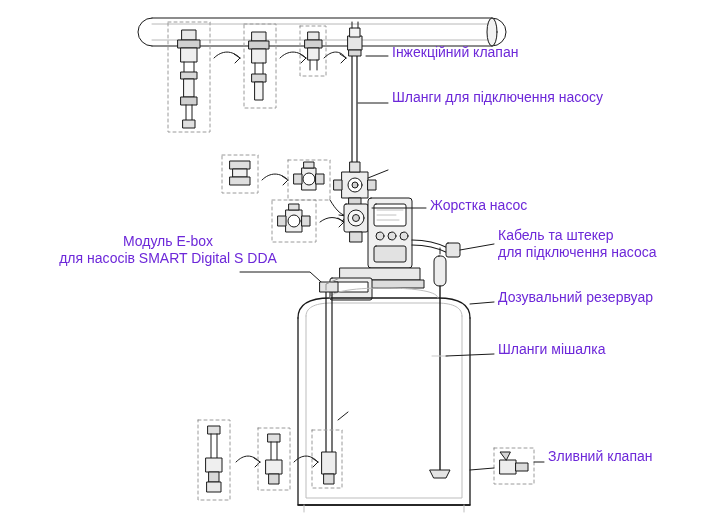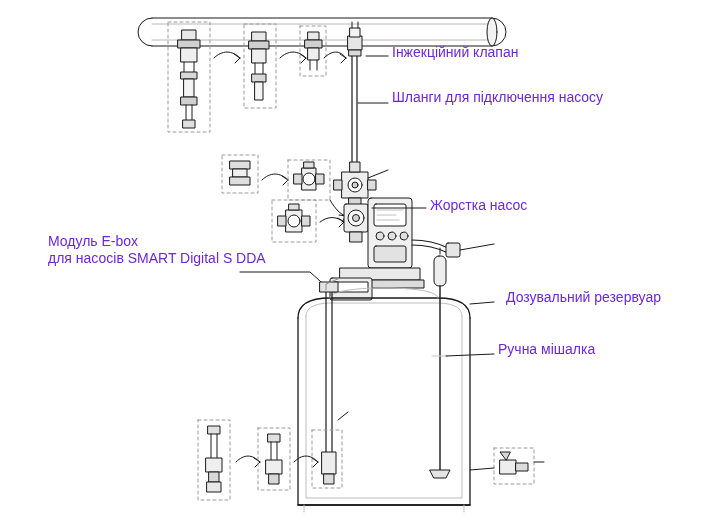--- a/index.html
+++ b/index.html
@@ -25,22 +25,21 @@
   .label {
     position: absolute;
     font-family: "Liberation Sans", sans-serif;
     font-size: 14px;
     font-weight: normal;
     color: #6d28d9;
     line-height: 17px;
     white-space: pre-line;
   }
   .label.right-align {
-    text-align: left;
-    padding-left: 48px;
+    text-align: center;
   }
 </style>
 </head>
 <body>
 
 <div id="canvas">
 
   <svg id="diagram-svg" viewBox="0 0 704 528">
     <g fill="none" stroke="#1a1a1a" stroke-width="1" stroke-linejoin="round" stroke-linecap="round">
 
@@ -262,23 +261,26 @@
     </g>
   </svg>
 
   <div class="label" style="left:392px; top:44px;">Інжекційний клапан</div>
 
   <div class="label" style="left:392px; top:89px;">Шланги для підключення насосу</div>
 
 
   <div class="label" style="left:430px; top:197px;">Жорстка насос</div>
 
+  <div class="label" style="left:498px; top:227px;">Кабель та штекер
+для підключення насоса</div>
 
   <div class="label right-align" style="left:0px; top:233px; width:336px;">Модуль E-box
 для насосів SMART Digital S DDA</div>
 
-  <div class="label" style="left:498px; top:289px;margin-left:8px;">Дозувальний резервуар</div>
-
-  <div class="label" style="left:498px; top:341px;">Ручна мішалка</div>
-
-
+  <div class="label" style="left:498px; top:289px;">Дозувальний резервуар</div>
+
+  <div class="label" style="left:498px; top:341px;">Шланги мішалка</div>
+
+
+  <div class="label" style="left:548px; top:448px;">Зливний клапан</div>
 
 </div>
 
 </body></html>

